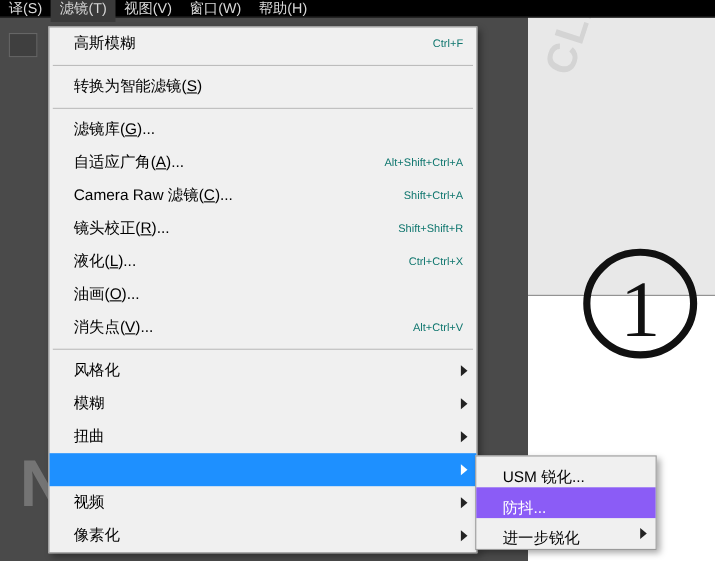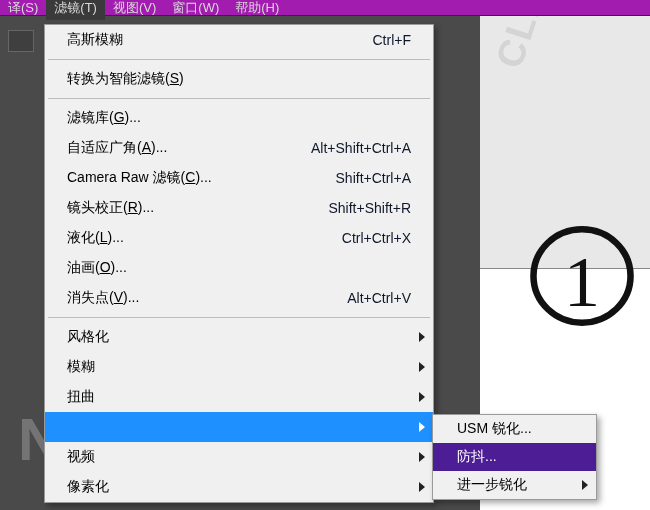--- a/index.html
+++ b/index.html
@@ -10,21 +10,21 @@
     background: #e8e8e8;
     overflow: hidden;
     position: relative;
   }
   .app-bg {
     position: absolute; left: 0; top: 0; width: 480px; height: 510px;
     background: #4a4a4a;
   }
   .menubar {
     position: absolute; left: 0; top: 0; right: 0; height: 16px;
-    background: #a21caf;
+    background: #000000;
     display: flex; align-items: center;
     color: #d8d8d8;
     z-index: 5;
     border-bottom: 1px solid #2a2a2a;
   }
   .menubar .mitem {
     padding: 3px 8px; font-size: 13px;
     cursor: default;
   }
   .menubar .mitem.active {
@@ -43,25 +43,25 @@
     border: 1px solid #9a9a9a;
     box-shadow: 3px 3px 6px rgba(0,0,0,0.35);
     z-index: 10;
     font-size: 14px;
     color: #000;
   }
   .drow {
     display: flex;
     align-items: center;
     height: 30px;
-    padding: 0 22px 0 22px;
+    padding: 0 12px 0 22px;
     position: relative;
   }
   .drow .label { flex: 1; white-space: nowrap; }
-  .drow .shortcut { color: #0f172a; font-size: 14px; }
+  .drow .shortcut { color: #0f766e; font-size: 10px; }
   .drow .arrow {
     position: absolute; right: 8px; top: 50%; transform: translateY(-50%);
     width: 0; height: 0; border-top: 5px solid transparent;
     border-bottom: 5px solid transparent; border-left: 6px solid #222;
   }
   .drow.highlight {
     background: #1e90ff;
     color: #fff;
   }
   .drow.highlight .arrow { border-left-color: #fff; }
@@ -74,25 +74,25 @@
     position: absolute;
     left: 432px; top: 414px;
     width: 165px;
     background: #f0f0f0;
     border: 1px solid #9a9a9a;
     box-shadow: 3px 3px 6px rgba(0,0,0,0.35);
     z-index: 11;
     font-size: 14px;
   }
   .srow {
-    display: flex; align-items: center;
+    display: flex; align-items: flex-end;
     height: 28px; padding: 0 22px 0 24px;
     position: relative; color:#000;
   }
-  .srow.highlight { background: #4c1d95; color:#fff; }
+  .srow.highlight { background: #8b5cf6; color:#fff; }
   .srow .arrow {
     position: absolute; right: 8px; top:50%; transform:translateY(-50%);
     width:0;height:0;border-top:5px solid transparent;border-bottom:5px solid transparent;border-left:6px solid #222;
   }
 
   .canvas-white {
     position: absolute;
     left: 480px; top: 268px;
     width: 170px; height: 242px;
     background: #fff;

